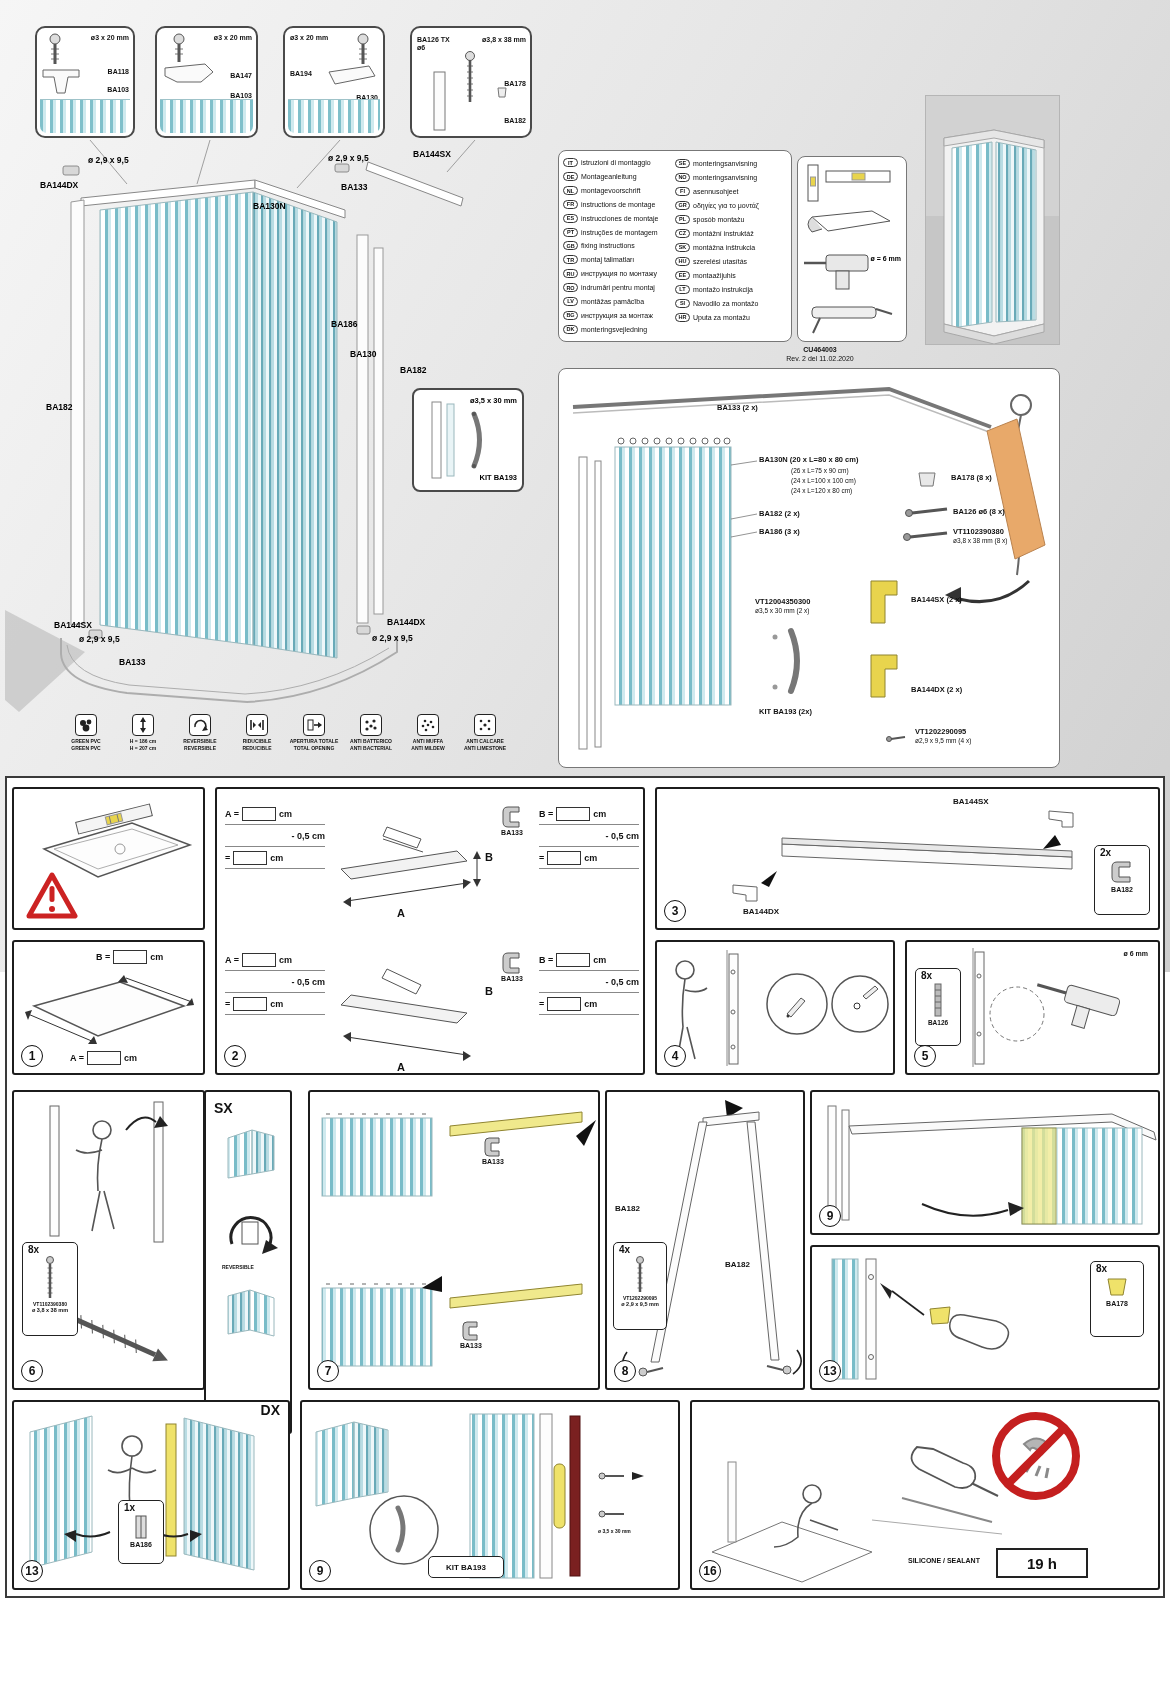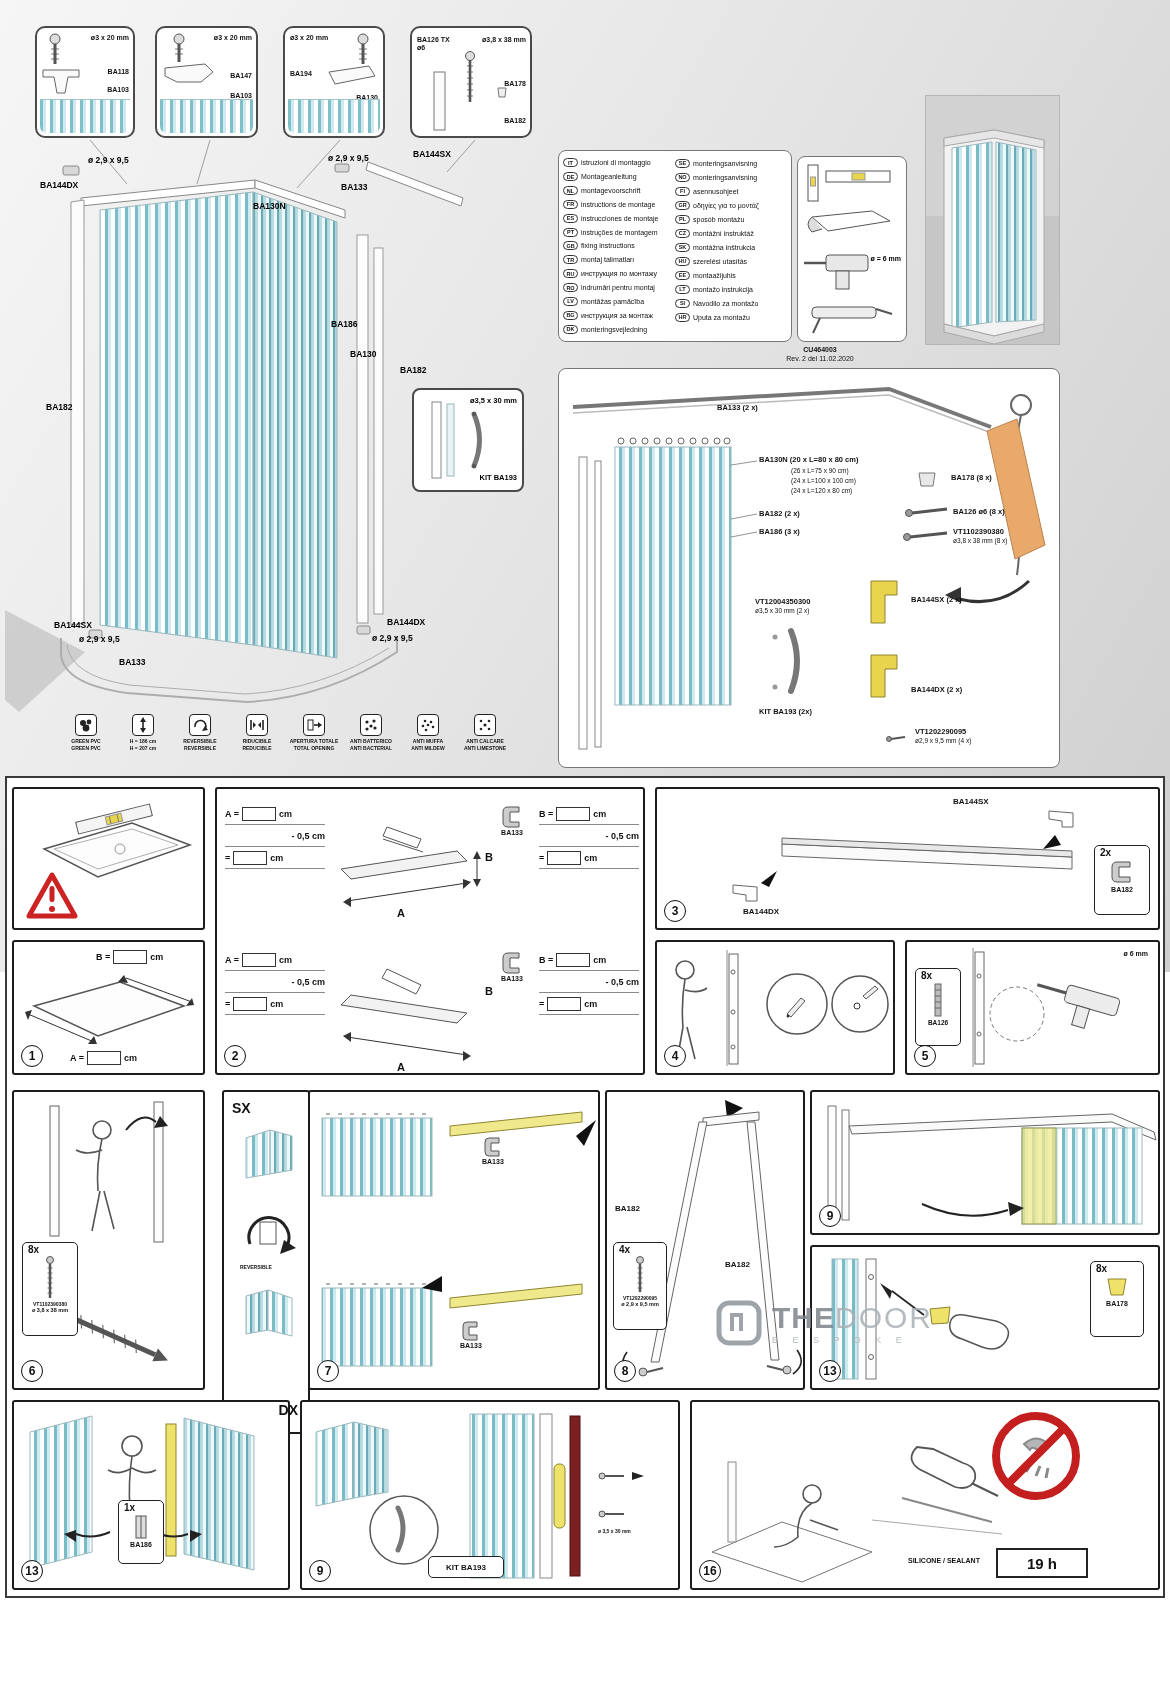--- a/index.html
+++ b/index.html
@@ -710,21 +710,21 @@
           <circle cx="5" cy="4" r="3.5" fill="#ccc" stroke="#555"></circle>
           <line x1="5" y1="8" x2="5" y2="42" stroke="#555" stroke-width="2.5"></line>
           <path d="M2.5,12 h5 M2.5,17 h5 M2.5,22 h5 M2.5,27 h5 M2.5,32 h5 M2.5,37 h5" stroke="#555" stroke-width="0.8"></path>
         </svg>
       <div class="qcode">VT1102390380</div>
       <div class="qsize">ø 3,8 x 38 mm</div>
     </div>
     <div class="stepnum">6</div>
   </div>
 
-  <div class="step" style="left:222px;top:1090px;width:88px;height:344px">
+  <div class="step" style="left:204px;top:1090px;width:88px;height:344px">
     <span class="lbl" style="left:8px;top:8px;font-size:14px">SX</span>
     <svg class="abs" style="left:18px;top:32px" width="54" height="58" viewBox="0 0 54 58">
       <polygon points="4,14 28,6 28,50 4,54" fill="url(#pl1)" stroke="#9ab8bd"></polygon>
       <polygon points="28,6 50,12 50,46 28,50" fill="url(#pl2)" stroke="#9ab8bd"></polygon>
     </svg>
     <svg class="abs" style="left:12px;top:108px" width="62" height="62" viewBox="0 0 62 62">
       <path d="M14,44 a20,20 0 1,1 36,4" fill="none" stroke="#222" stroke-width="3"></path>
       <polygon points="48,40 60,48 44,54" fill="#222"></polygon>
       <rect x="24" y="22" width="16" height="22" fill="#fff" stroke="#555"></rect>
     </svg>
@@ -889,26 +889,14 @@
         <path d="M42,52 l-6,10 M50,56 l-4,10 M58,58 l-2,10" fill="none" stroke="#8a8a8a" stroke-width="3"></path>
         <line x1="18" y1="74" x2="74" y2="18" stroke="#c41f1f" stroke-width="8"></line>
       </svg>
     </div>
     <div class="abs" style="right:70px;bottom:10px;width:92px;height:30px;border:2.5px solid #222;display:flex;align-items:center;justify-content:center;font-weight:700;font-size:15px">
       <span>19 h</span>
     </div>
     <div class="stepnum">16</div>
   </div>
 
-  <div id="watermark">
-    <div>
-      <svg width="46" height="46" viewBox="0 0 46 46">
-          <rect x="3" y="3" width="40" height="40" rx="10" fill="none" stroke="#8e959b" stroke-width="5"></rect>
-          <path d="M16,31 V15 h9 v16" fill="none" stroke="#8e959b" stroke-width="4"></path>
-        </svg>
-    </div>
-    <div>
-      <span class="wm-the">THE</span><span class="wm-door">DOOR</span>
-      <div class="wm-sub">B E S P O K E</div>
-    </div>
-  </div>
 
 </div>
 
 </body></html>

